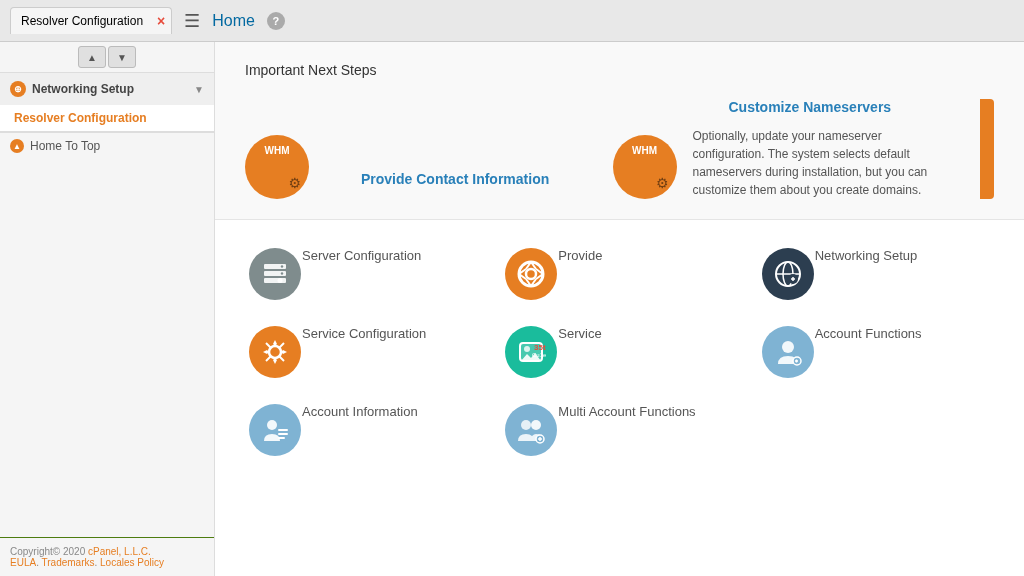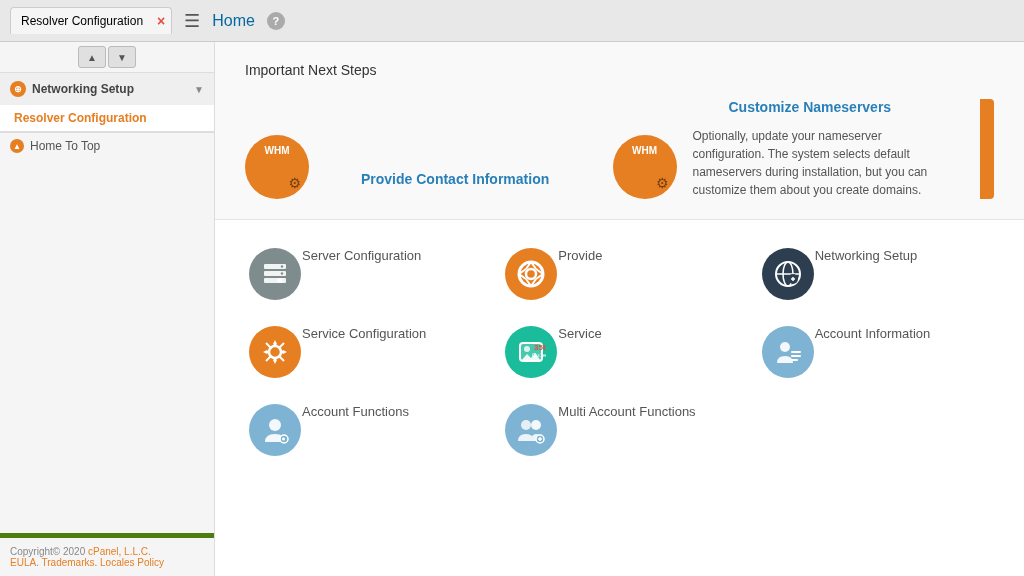--- a/index.html
+++ b/index.html
@@ -162,21 +162,21 @@
       display: flex;
       align-items: center;
       justify-content: center;
       color: white;
       font-size: 8px;
     }
     .sidebar-footer {
       padding: 8px 10px;
       font-size: 10px;
       color: #888;
-      border-top: 5px solid #4d7c0f;
+      border-top: 1px solid #4d7c0f;
       margin-top: auto;
     }
     .sidebar-footer a { color: #e67e22; text-decoration: none; }
 
     
     .content-area {
       flex: 1;
       overflow-y: auto;
       background: #fff;
       padding: 0;
@@ -438,45 +438,45 @@
             <text x="16" y="20" fill="white" font-size="6">Cu1es</text>
           </svg>
         </div>
         <span class="menu-item-label">Service</span>
       </div>
 
 
       <div class="menu-item">
         <div class="menu-icon slate">
           <svg width="30" height="30" viewBox="0 0 30 30">
+            <circle cx="15" cy="10" r="6" fill="white" opacity="0.9"></circle>
+            <path d="M5 27 Q5 19 15 19 Q25 19 25 27" fill="white" opacity="0.9"></path>
+            <circle cx="24" cy="24" r="4" fill="#7fb3d3" stroke="white" stroke-width="1.5"></circle>
+            <path d="M22 24 L25 24 M23.5 22.5 L23.5 25.5" stroke="white" stroke-width="1.5"></path>
+          </svg>
+        </div>
+        <span class="menu-item-label">Account Functions</span>
+      </div>
+
+      <div class="menu-item">
+        <div class="menu-icon slate">
+          <svg width="30" height="30" viewBox="0 0 30 30">
             <circle cx="12" cy="10" r="5" fill="white" opacity="0.9"></circle>
             <path d="M4 26 Q4 19 12 19 Q20 19 20 26" fill="white" opacity="0.9"></path>
             <rect x="18" y="14" width="10" height="2" rx="1" fill="white"></rect>
             <rect x="18" y="18" width="10" height="2" rx="1" fill="white"></rect>
             <rect x="18" y="22" width="7" height="2" rx="1" fill="white"></rect>
           </svg>
         </div>
         <span class="menu-item-label">Account Information</span>
       </div>
 
       <div class="menu-item">
         <div class="menu-icon slate">
           <svg width="30" height="30" viewBox="0 0 30 30">
-            <circle cx="15" cy="10" r="6" fill="white" opacity="0.9"></circle>
-            <path d="M5 27 Q5 19 15 19 Q25 19 25 27" fill="white" opacity="0.9"></path>
-            <circle cx="24" cy="24" r="4" fill="#7fb3d3" stroke="white" stroke-width="1.5"></circle>
-            <path d="M22 24 L25 24 M23.5 22.5 L23.5 25.5" stroke="white" stroke-width="1.5"></path>
-          </svg>
-        </div>
-        <span class="menu-item-label">Account Functions</span>
-      </div>
-
-      <div class="menu-item">
-        <div class="menu-icon slate">
-          <svg width="30" height="30" viewBox="0 0 30 30">
             <circle cx="10" cy="10" r="5" fill="white" opacity="0.8"></circle>
             <circle cx="20" cy="10" r="5" fill="white" opacity="0.9"></circle>
             <path d="M2 26 Q2 19 10 19 Q14 19 16 21 Q18 19 20 19 Q28 19 28 26" fill="white" opacity="0.85"></path>
             <circle cx="24" cy="24" r="4" fill="#7fb3d3" stroke="white" stroke-width="1.5"></circle>
             <path d="M22 24 L26 24 M24 22 L24 26" stroke="white" stroke-width="1.5"></path>
           </svg>
         </div>
         <span class="menu-item-label">Multi Account Functions</span>
       </div>
 

